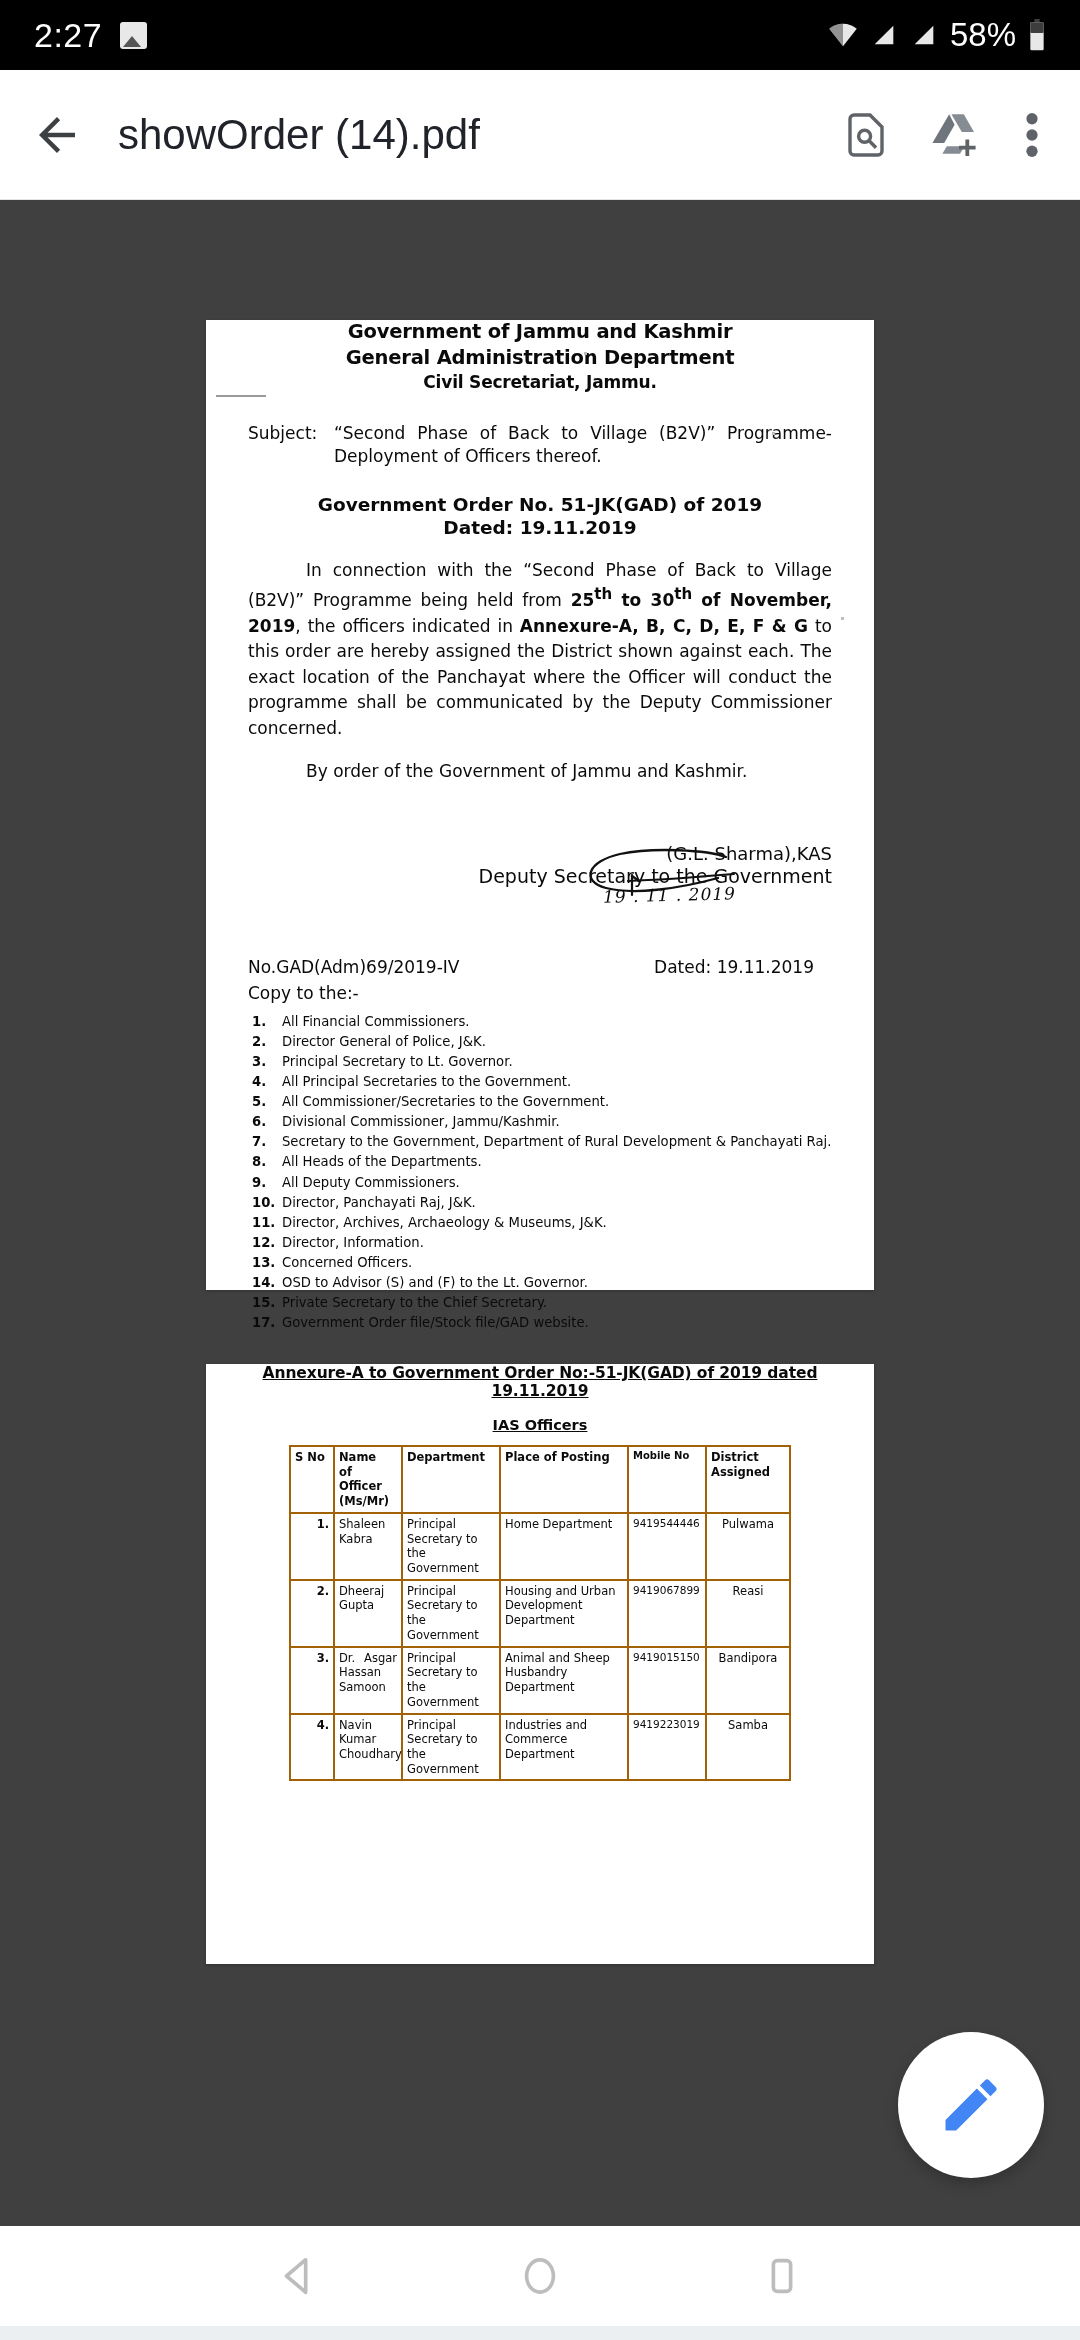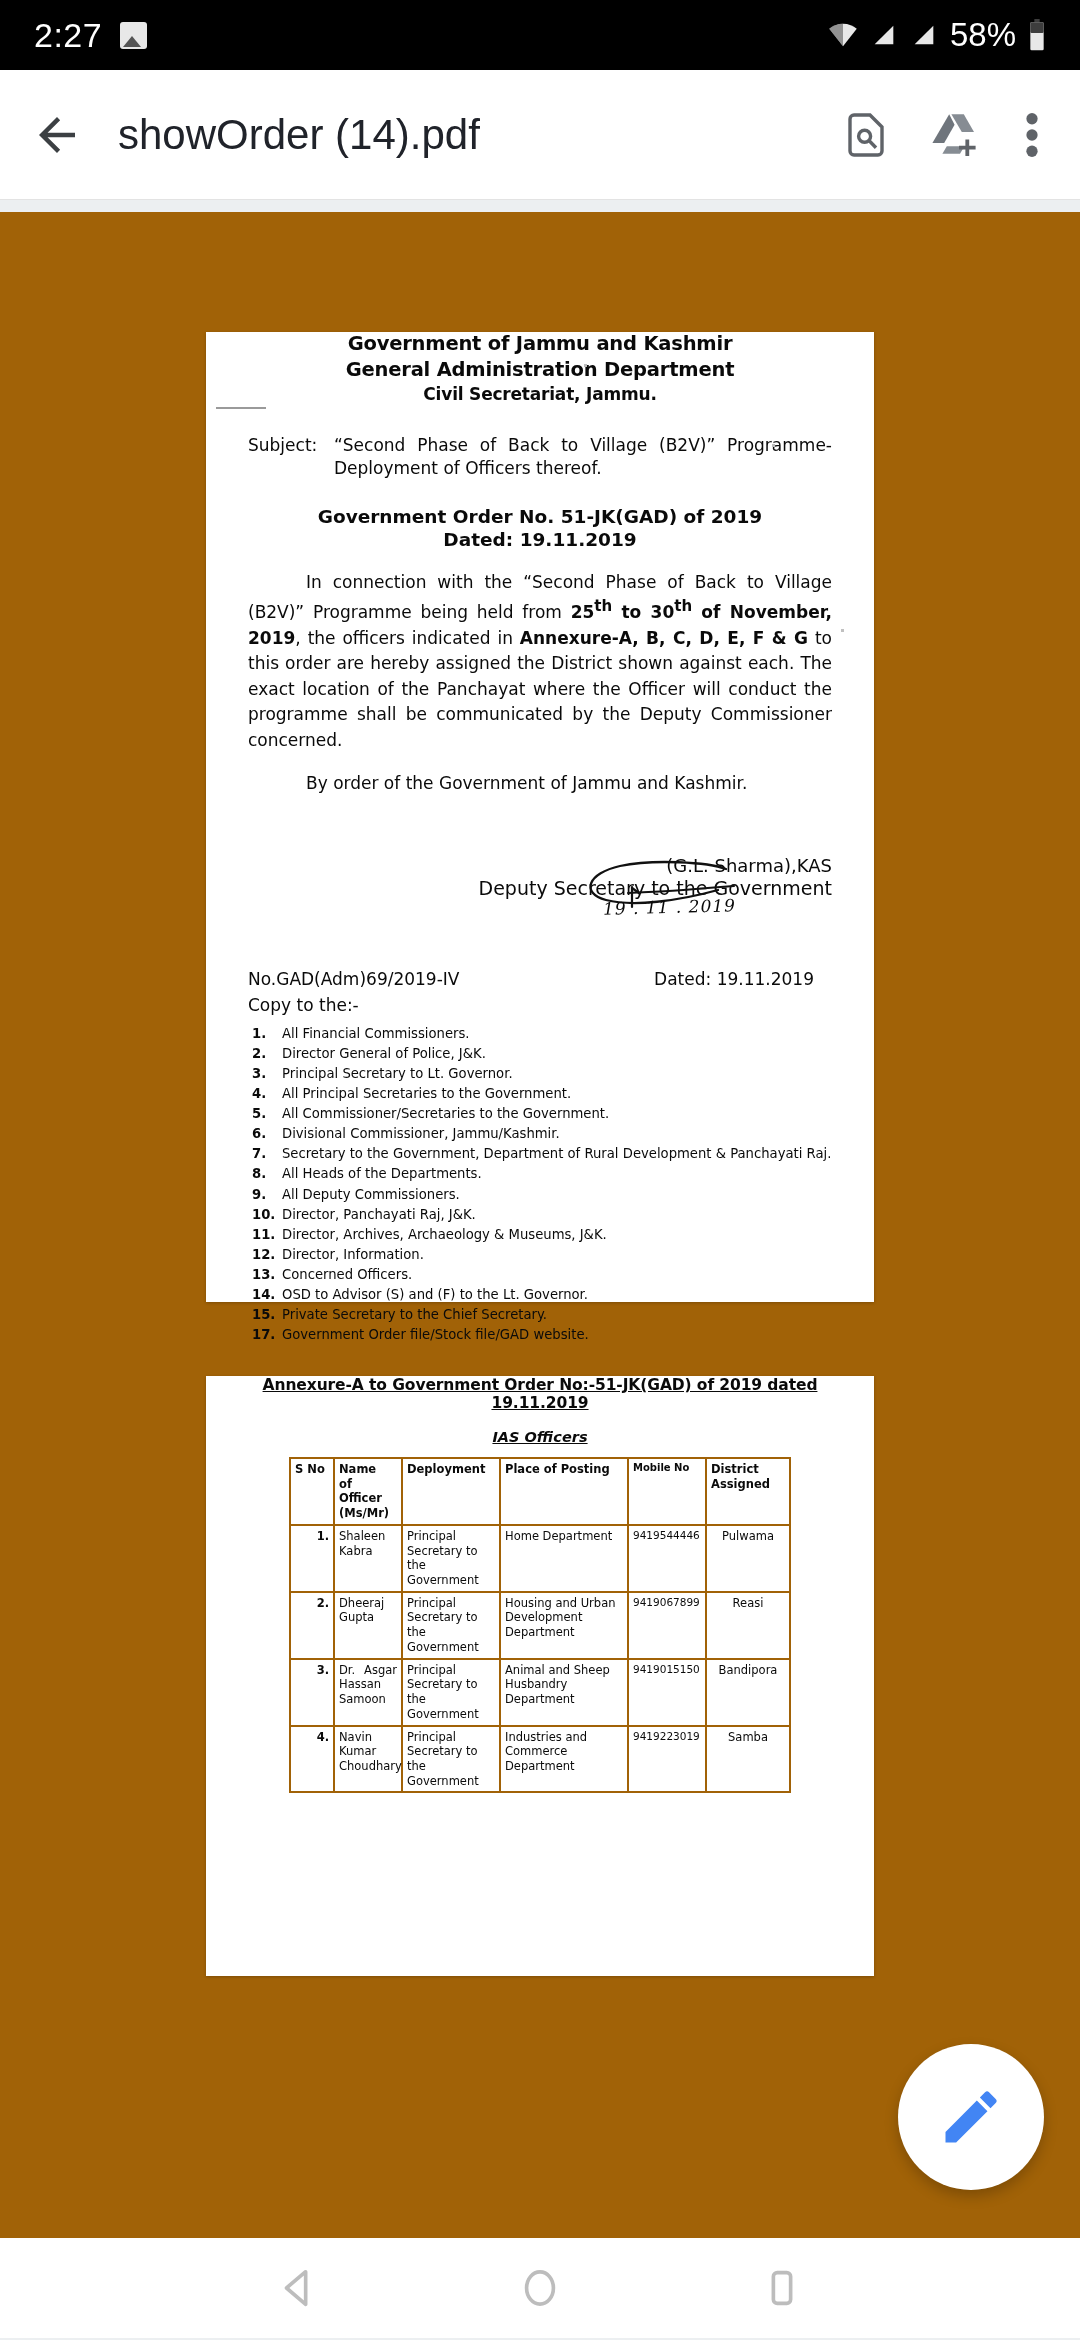--- a/index.html
+++ b/index.html
@@ -41,21 +41,21 @@
     white-space: nowrap; overflow: hidden; text-overflow: ellipsis;
     font-weight: 400;
   }
   .appbar-actions { display: flex; align-items: center; gap: 40px; padding-right: 8px; }
   .iconbtn { display: flex; align-items: center; justify-content: center; }
 
   
   .viewer {
     position: relative;
     height: calc(2340px - 84px - 130px - 100px);
-    background: #a16207; overflow: hidden; margin-top: 12px;
+    background: #404040; overflow: hidden;
   }
   .page {
     background: #fff; margin: 30px auto 0 auto; width: 668px;
     box-shadow: 0 1px 3px rgba(0,0,0,.22);
     position: relative;
   }
   .page1 { height: 970px; padding: 0; }
   .page2 { height: 600px; }
 
   
@@ -112,21 +112,21 @@
   }
   ol.copylist li .n { width: 34px; flex: 0 0 34px; text-align: left; padding-left: 4px; font-weight: 600; }
 
   
   .annex-title {
     text-align: center; font-weight: 700; font-size: 15.5px;
     text-decoration: underline; margin-top: 74px; letter-spacing: -0.1px;
   }
   .annex-sub {
     text-align: center; font-weight: 700; font-size: 14.5px;
-    text-decoration: underline; margin-top: 17px; font-style: italic;
+    text-decoration: underline; margin-top: 17px;
   }
   table.annex {
     border-collapse: collapse; margin: 12px auto 0 auto; width: 500px;
     font-size: 11.5px; table-layout: fixed;
   }
   table.annex th, table.annex td {
     border: 2px solid #a16207; padding: 3px 4px; vertical-align: top; line-height: 1.28;
   }
   table.annex th { font-weight: 700; text-align: left; }
   th.c-sno { width: 44px; }
@@ -345,21 +345,21 @@
           <tr>
             <th class="c-sno">S No</th>
             <th class="c-name">
               <span class="th-namewrap">
                 <span>Name</span>
                 <span>of</span>
               </span>
               <div>Officer</div>
               <div>(Ms/Mr)</div>
             </th>
-            <th class="c-desig">Deployment</th>
+            <th class="c-desig">Department</th>
             <th class="c-place">Place of Posting</th>
             <th class="c-mob">Mobile No</th>
             <th class="c-dist">
               <div>District</div>
               <div>Assigned</div>
             </th>
           </tr>
         </thead>
         <tbody>
           <tr>

